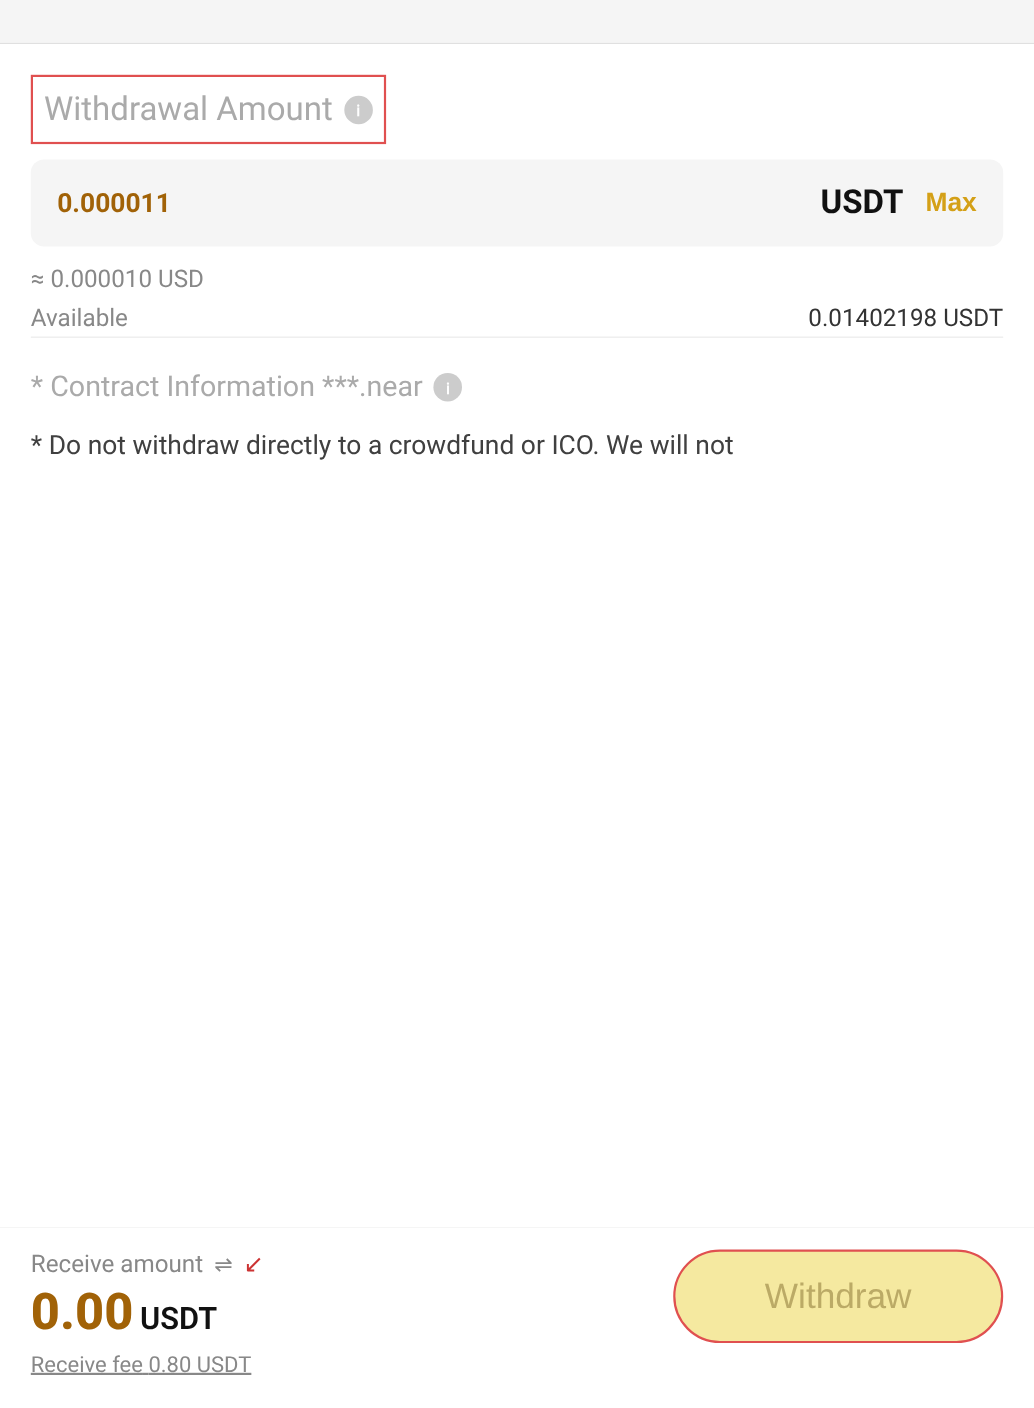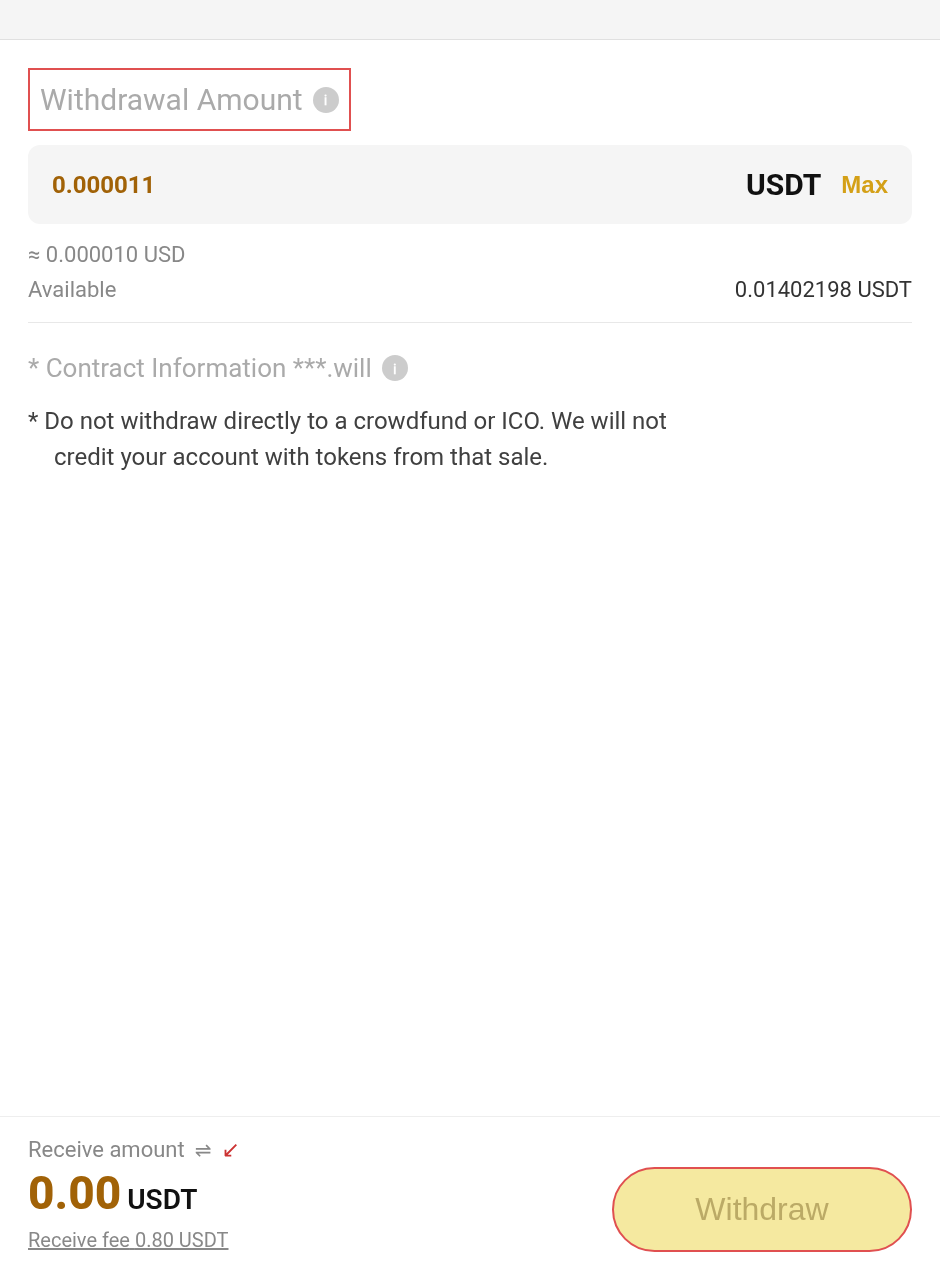--- a/index.html
+++ b/index.html
@@ -106,21 +106,21 @@
       color: #888888;
       margin-bottom: 10px;
     }
 
     .available-row {
       display: flex;
       justify-content: space-between;
       align-items: center;
       font-size: 22px;
       color: #888888;
-      padding-bottom: 20px;
+      padding-bottom: 4px;
       border-bottom: 1px solid #e8e8e8;
       margin-bottom: 30px;
     }
 
     .available-amount {
       color: #333333;
     }
 
     .contract-info-row {
       display: flex;
@@ -148,21 +148,21 @@
 
     .bottom-bar {
       position: fixed;
       bottom: 0;
       left: 0;
       width: 940px;
       background: #ffffff;
       border-top: 1px solid #eeeeee;
       padding: 20px 28px 28px 28px;
       display: flex;
-      align-items: flex-end;
+      align-items: flex-start;
       justify-content: space-between;
       margin-top: 16px;
     }
 
     .receive-section {
       display: flex;
       flex-direction: column;
       gap: 4px;
     }
 
@@ -252,29 +252,28 @@
   </div>
 
   <div class="usd-approx">≈ 0.000010 USD</div>
 
   <div class="available-row">
     <span>Available</span>
     <span class="available-amount">0.01402198 USDT</span>
   </div>
 
   <div class="contract-info-row">
-    <span class="contract-text">* Contract Information ***.will</span>
+    <span class="contract-text">* Contract Information ***.near</span>
     <div class="info-icon">
       <span>ℹ</span>
     </div>
   </div>
 
   <div class="warning-text">
     <span>* Do not withdraw directly to a crowdfund or ICO. We will not</span>
-    <span class="indent">credit your account with tokens from that sale.</span>
   </div>
 
 </div>
 
 <div class="bottom-bar">
 
   <div class="receive-section">
     <div class="receive-label-row">
       <span>Receive amount</span>
       <span class="transfer-icon">⇌</span>

